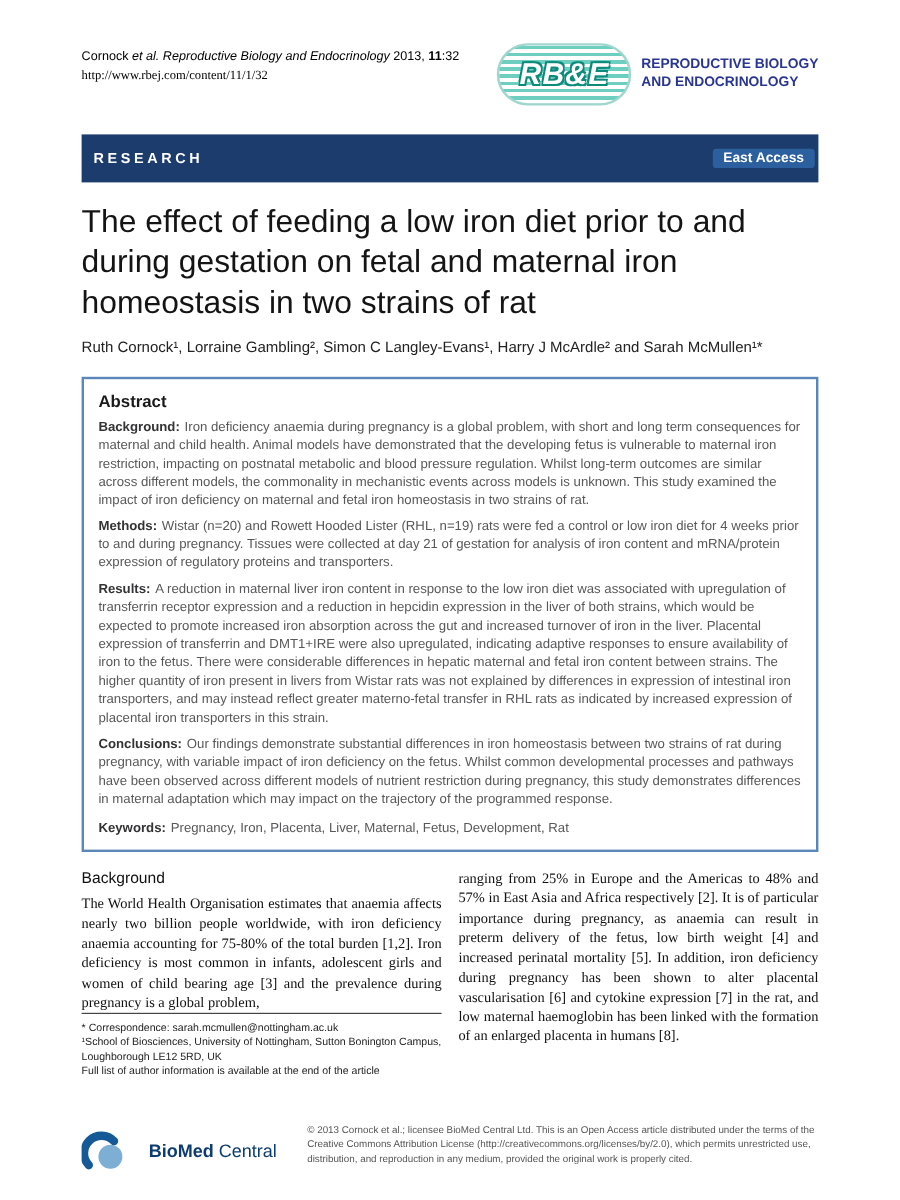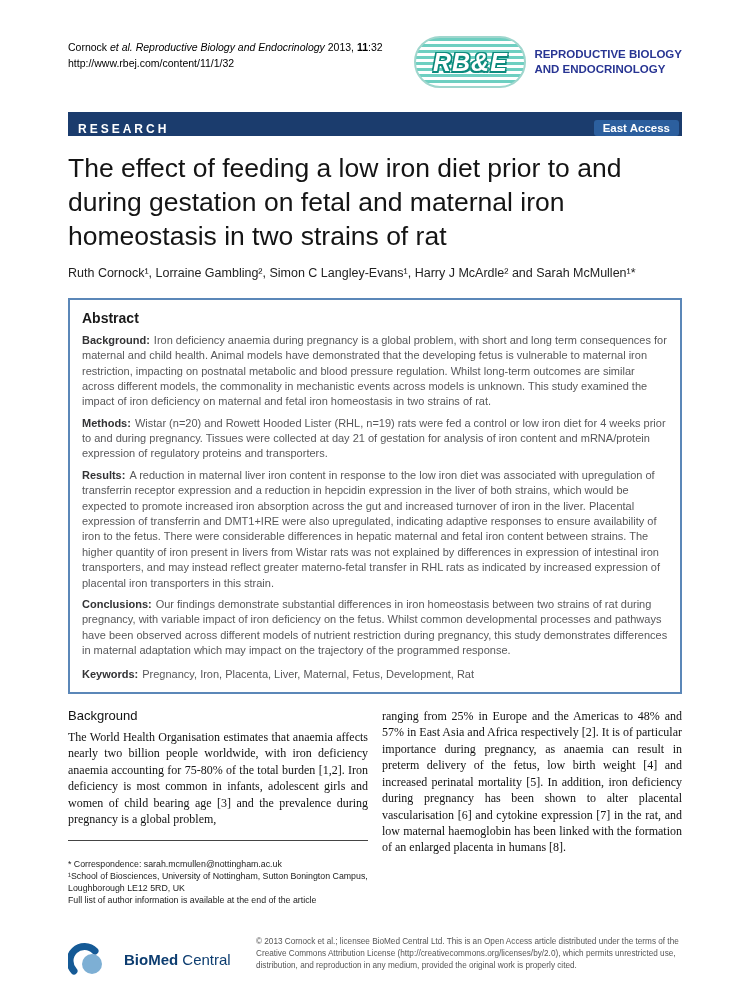--- a/index.html
+++ b/index.html
@@ -8,38 +8,38 @@
   .page {
     position:relative; width:750px; height:1000px; margin:0 auto;
     background:#ffffff; overflow:hidden;
   }
   .content { padding:36px 68px 0 68px; }
 
   
   .top-header { display:flex; justify-content:space-between; align-items:flex-start; }
   .citation-block { font-size:10.5px; line-height:1.5; color:#000; padding-top:4px; }
   .citation-line i { font-style:italic;margin-top:35px; }
-  .citation-url { color:#000; text-decoration:none; }
+  .citation-url { color:#000; text-decoration:none;font-family:Liberation Serif, serif; }
   .brand-block { display:flex; align-items:center; gap:8px; }
   .rbe-logo {
     width:112px; height:52px; border-radius:26px;
     background:repeating-linear-gradient(180deg,#6ecfc1 0px,#6ecfc1 3px,#ffffff 3px,#ffffff 6px);
     border:2px solid #9fd6cd;
     display:flex; align-items:center; justify-content:center;
   }
   .rbe-logo span {
     font-size:25px; font-weight:bold; font-style:italic; color:#ffffff; letter-spacing:1px;
     text-shadow:-1.5px -1.5px 0 #0c8a7c, 1.5px -1.5px 0 #0c8a7c, -1.5px 1.5px 0 #0c8a7c, 1.5px 1.5px 0 #0c8a7c;
   }
   .journal-name { font-size:11.5px; font-weight:bold; color:#283593; line-height:1.3; }
 
   
   .banner {
-    margin-top:24px; height:24px; background:#1b3c6d; color:#fff;
-    display:flex; justify-content:space-between; align-items:flex-end;
+    margin-top:24px; height:40px; background:#1b3c6d; color:#fff;
+    display:flex; justify-content:space-between; align-items:center;
     padding:0 3px 0 10px;
   }
   .banner-left { font-size:12px; font-weight:bold; letter-spacing:3px; }
   .open-access {
     background:#2c5f9e; border-radius:3px; padding:2px 9px;
     font-size:11.5px; font-weight:bold;
   }
 
   
   .article-title { margin-top:16px; font-size:26.5px; font-weight:400; color:#141414; line-height:1.28; }
@@ -55,21 +55,21 @@
   
   .body-cols { margin-top:14px; display:flex; gap:14px; }
   .col { width:300px; }
   .body-heading { font-size:13px; font-weight:normal; color:#111; margin-bottom:6px; font-family:"Liberation Sans",sans-serif; }
   .body-text {
     font-family:"Liberation Serif", serif; font-size:12px; line-height:1.37;
     color:#111; text-align:justify;
   }
 
   
-  .footnote-block { margin-top:12px; border-top:1px solid #444; padding-top:17px; font-size:8.8px; line-height:1.4; color:#222; }
+  .footnote-block { margin-top:0; border-top:1px solid #444; padding-top:5px; font-size:8.8px; line-height:1.4; color:#222; }
   .footnote-block .email { color:#222; }
 
   
   .footer {
     position:absolute; left:68px; right:68px; bottom:24px;
     display:flex; align-items:flex-start; gap:16px;
   }
   .bmc-logo { display:flex; align-items:center; gap:18px; min-width:172px; padding-top:6px; }
   .bmc-wordmark { font-size:15px; color:#0d3d70; white-space:nowrap; }
   .bmc-wordmark .w1 { font-weight:bold; }

